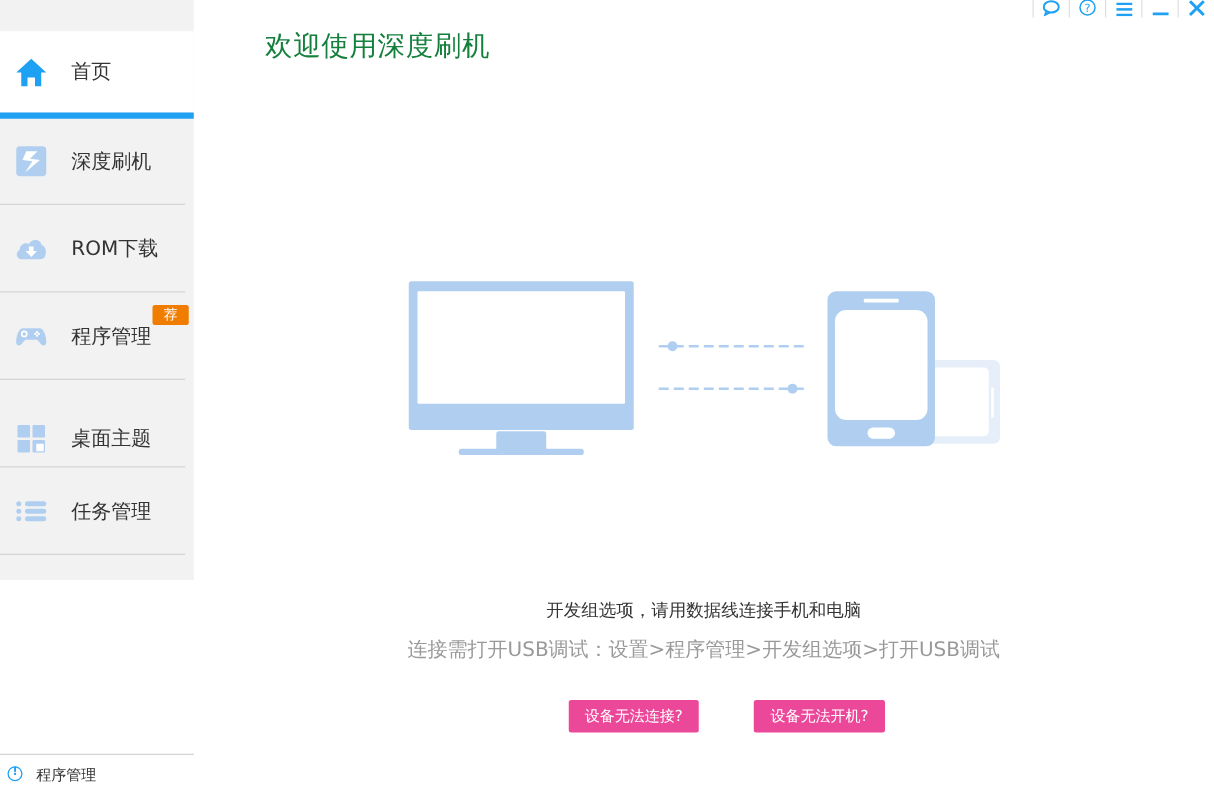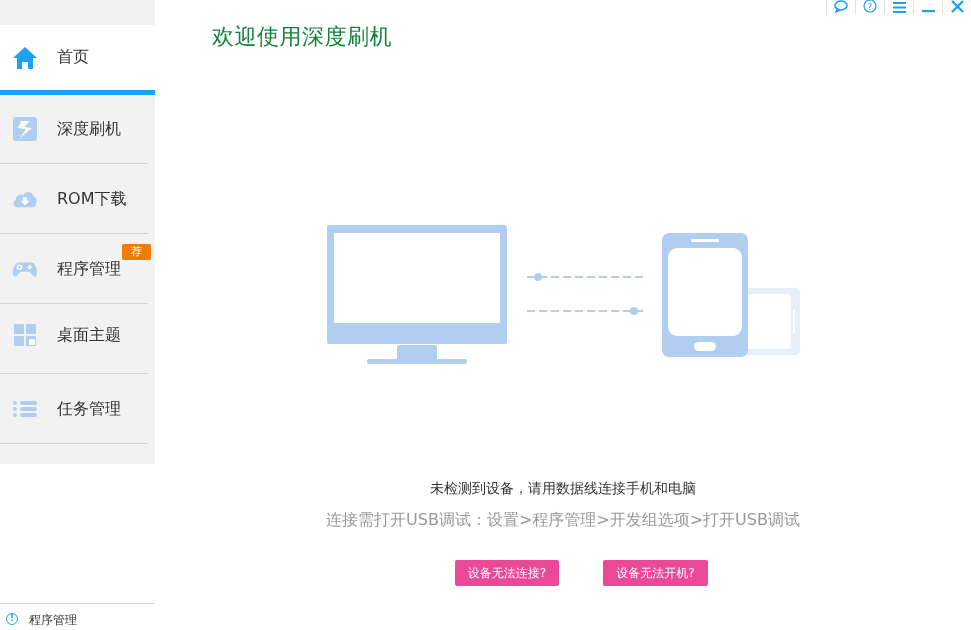--- a/index.html
+++ b/index.html
@@ -83,21 +83,21 @@
         <circle cx="19" cy="9.5" r="1" fill="#ffffff"></circle>
         <circle cx="17.5" cy="8" r="1" fill="#ffffff"></circle>
         <circle cx="20.5" cy="8" r="1" fill="#ffffff"></circle>
       </svg>
     </span>
     <span class="label">程序管理</span>
   </div>
   <div class="badge">荐</div>
   <div class="sep" style="top:303px;"></div>
 
-  <div class="nav-item" style="top:300px;padding-left:37px;">
+  <div class="nav-item" style="top:316px;padding-left:37px;">
     <span class="icon">
       <svg width="24" height="24" viewBox="0 0 24 24">
         <rect x="1" y="1" width="10" height="10" rx="1" fill="#b0cff0"></rect>
         <rect x="13" y="1" width="10" height="10" rx="1" fill="#b0cff0"></rect>
         <rect x="1" y="13" width="10" height="10" rx="1" fill="#b0cff0"></rect>
         <rect x="13" y="13" width="10" height="10" rx="1" fill="#b0cff0"></rect>
         <rect x="16" y="16" width="6" height="6" fill="#ffffff"></rect>
       </svg>
     </span>
     <span class="label">桌面主题</span>
@@ -194,17 +194,17 @@
 
     <g>
       <rect x="336" y="9" width="86" height="124" rx="7" fill="#b0cff0"></rect>
       <rect x="365" y="15" width="28" height="3" rx="1" fill="#ffffff"></rect>
       <rect x="342" y="24" width="74" height="88" rx="9" fill="#ffffff"></rect>
       <rect x="368" y="118" width="22" height="9" rx="4.5" fill="#ffffff"></rect>
     </g>
   </svg>
 </div>
 
-<div class="msg-main">未检测到设备，请用数据线连接手机和电脑</div>
+<div class="msg-main">开发组选项，请用数据线连接手机和电脑</div>
 <div class="msg-sub">连接需打开USB调试：设置&gt;程序管理&gt;开发组选项&gt;打开USB调试</div>
 
 <button class="help-btn b1">设备无法连接?</button>
 <button class="help-btn b2">设备无法开机?</button>
 
 </body></html>

